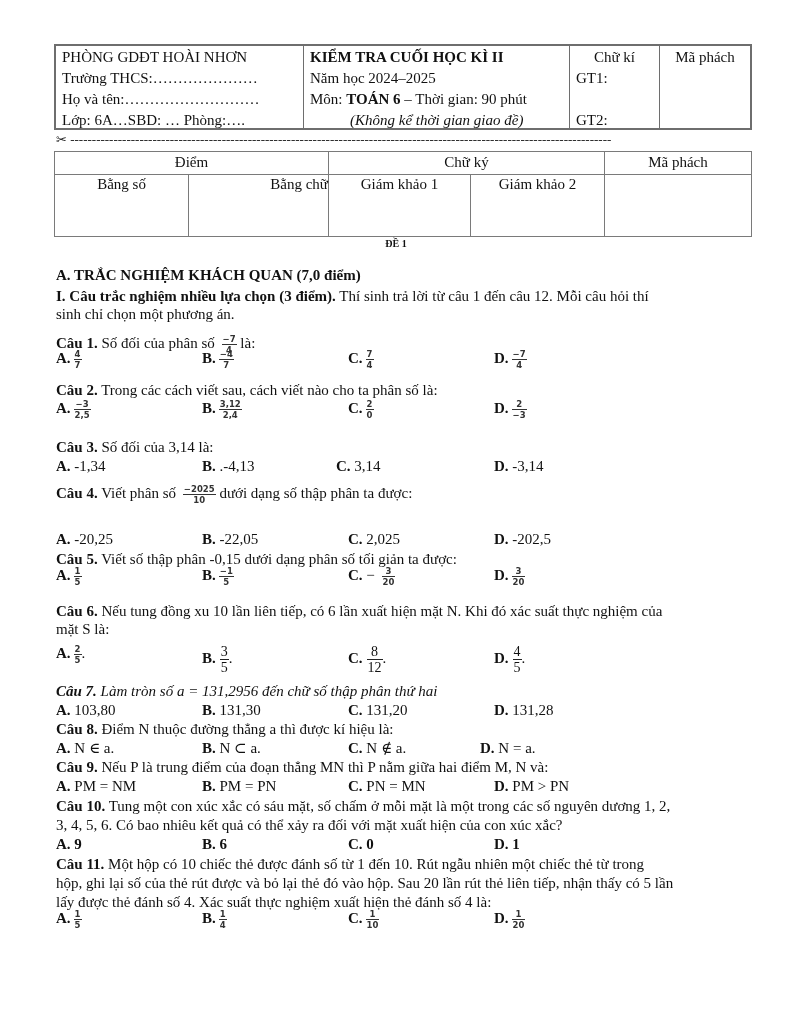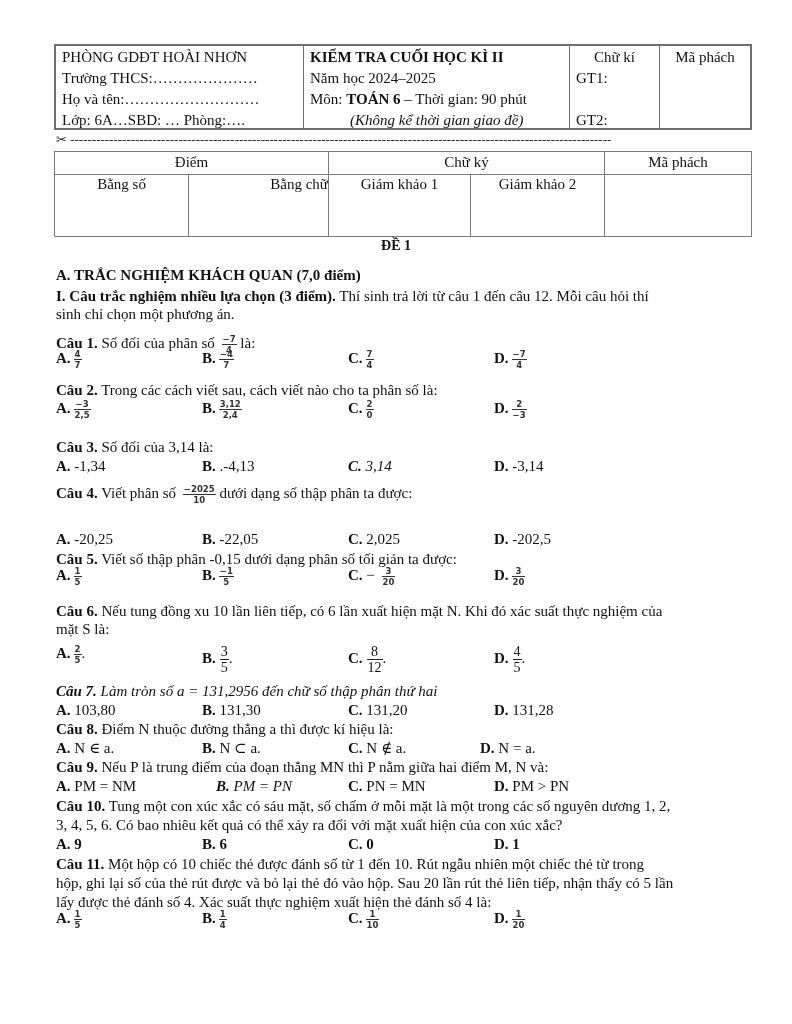--- a/index.html
+++ b/index.html
@@ -13,21 +13,21 @@
   .b { font-weight:bold; }
   .i { font-style:italic; }
   .center { text-align:center; }
   
   .cut { position:absolute; left:56px; top:133px; width:650px; height:14px; font-size:13px; line-height:14px; white-space:nowrap; overflow:hidden; color:#222; }
   .dash { letter-spacing:0; }
   
   .grade { position:absolute; left:54px; top:151px; width:698px; height:86px; border:1px solid #7a7a7a; box-sizing:border-box; }
   .gcell { position:absolute; box-sizing:border-box; border-right:1px solid #7a7a7a; text-align:center; font-size:15px; line-height:20px; }
   .hline { position:absolute; height:1px; background:#7a7a7a; }
-  .de { position:absolute; left:0; width:792px; top:238px; text-align:center; font-size:14px; font-weight:bold; }
+  .de { position:absolute; left:0; width:792px; top:238px; text-align:center; font-size:10px; font-weight:bold; }
   
   .t { position:absolute; left:56px; white-space:nowrap; font-size:15px; line-height:18px; }
   .opt { position:absolute; white-space:nowrap; font-size:15px; line-height:18px; }
   .optL { font-weight:bold; }
   .frac { display:inline-block; vertical-align:middle; text-align:center; font-family:"DejaVu Sans", sans-serif; font-weight:bold; font-size:8.5px; line-height:10px; margin-left:3px; color:#333; }
   .frac .num { display:block; padding:0 1px; border-bottom:1px solid #333; }
   .frac .den { display:block; padding:0 1px; }
   .fracS { display:inline-block; vertical-align:middle; text-align:center; font-family:"Liberation Serif", serif; font-size:14px; line-height:15px; margin-left:4px; }
   .fracS .num { display:block; padding:0 1px; border-bottom:1px solid #222; }
   .fracS .den { display:block; padding:0 1px; }
@@ -126,21 +126,21 @@
 <div class="opt" style="left: 56px; top: 355px; margin-top: -6px;"><span class="optL">A.</span><span class="frac"><span class="num">4</span><span class="den">7</span></span></div>
 <div class="opt" style="left: 202px; top: 355px; margin-top: -6px;"><span class="optL">B.</span><span class="frac"><span class="num">−4</span><span class="den">7</span></span></div>
 <div class="opt" style="left: 348px; top: 355px; margin-top: -6px;"><span class="optL">C.</span><span class="frac"><span class="num">7</span><span class="den">4</span></span></div>
 <div class="opt" style="left: 494px; top: 355px; margin-top: -6px;"><span class="optL">D.</span><span class="frac"><span class="num">−7</span><span class="den">4</span></span></div>
 <div class="opt" style="left: 56px; top: 405px; margin-top: -6px;"><span class="optL">A.</span><span class="frac"><span class="num">−3</span><span class="den">2,5</span></span></div>
 <div class="opt" style="left: 202px; top: 405px; margin-top: -6px;"><span class="optL">B.</span><span class="frac"><span class="num">3,12</span><span class="den">2,4</span></span></div>
 <div class="opt" style="left: 348px; top: 405px; margin-top: -6px;"><span class="optL">C.</span><span class="frac"><span class="num">2</span><span class="den">0</span></span></div>
 <div class="opt" style="left: 494px; top: 405px; margin-top: -6px;"><span class="optL">D.</span><span class="frac"><span class="num">2</span><span class="den">−3</span></span></div>
 <div class="opt" style="left: 56px; top: 457px;"><span class="optL">A.</span><span> -1,34</span></div>
 <div class="opt" style="left: 202px; top: 457px;"><span class="optL">B.</span><span> .-4,13</span></div>
-<div class="opt" style="left: 348px; top: 457px; font-style: italic;"><span class="optL">C.</span><span> 3,14</span></div>
+<div class="opt" style="left: 336px; top: 457px;"><span class="optL">C.</span><span> 3,14</span></div>
 <div class="opt" style="left: 494px; top: 457px;"><span class="optL">D.</span><span> -3,14</span></div>
 <div class="opt" style="left: 56px; top: 530px;"><span class="optL">A.</span><span> -20,25</span></div>
 <div class="opt" style="left: 202px; top: 530px;"><span class="optL">B.</span><span> -22,05</span></div>
 <div class="opt" style="left: 348px; top: 530px;"><span class="optL">C.</span><span> 2,025</span></div>
 <div class="opt" style="left: 494px; top: 530px;"><span class="optL">D.</span><span> -202,5</span></div>
 <div class="opt" style="left: 56px; top: 572px; margin-top: -6px;"><span class="optL">A.</span><span class="frac"><span class="num">1</span><span class="den">5</span></span></div>
 <div class="opt" style="left: 202px; top: 572px; margin-top: -6px;"><span class="optL">B.</span><span class="frac"><span class="num">−1</span><span class="den">5</span></span></div>
 <div class="opt" style="left: 348px; top: 572px; margin-top: -6px;"><span class="optL">C.</span><span> − </span><span class="frac"><span class="num">3</span><span class="den">20</span></span></div>
 <div class="opt" style="left: 494px; top: 572px; margin-top: -6px;"><span class="optL">D.</span><span class="frac"><span class="num">3</span><span class="den">20</span></span></div>
 <div class="opt" style="left: 56px; top: 650px; margin-top: -6px;"><span class="optL">A.</span><span class="frac"><span class="num">2</span><span class="den">5</span></span><span>.</span></div>
@@ -149,21 +149,21 @@
 <div class="opt" style="left: 494px; top: 650px; margin-top: -6px;"><span class="optL">D.</span><span class="fracS"><span class="num">4</span><span class="den">5</span></span><span>.</span></div>
 <div class="opt" style="left: 56px; top: 701px;"><span class="optL">A.</span><span> 103,80</span></div>
 <div class="opt" style="left: 202px; top: 701px;"><span class="optL">B.</span><span> 131,30</span></div>
 <div class="opt" style="left: 348px; top: 701px;"><span class="optL">C.</span><span> 131,20</span></div>
 <div class="opt" style="left: 494px; top: 701px;"><span class="optL">D.</span><span> 131,28</span></div>
 <div class="opt" style="left: 56px; top: 739px;"><span class="optL">A.</span><span> N ∈ a.</span></div>
 <div class="opt" style="left: 202px; top: 739px;"><span class="optL">B.</span><span> N ⊂  a.</span></div>
 <div class="opt" style="left: 348px; top: 739px;"><span class="optL">C.</span><span> N ∉ a.</span></div>
 <div class="opt" style="left: 480px; top: 739px;"><span class="optL">D.</span><span> N  =  a.</span></div>
 <div class="opt" style="left: 56px; top: 777px;"><span class="optL">A.</span><span> PM = NM</span></div>
-<div class="opt" style="left: 216px; top: 777px; font-style: italic;"><span class="optL">B.</span><span> PM = PN</span></div>
+<div class="opt" style="left: 202px; top: 777px;"><span class="optL">B.</span><span> PM = PN</span></div>
 <div class="opt" style="left: 348px; top: 777px;"><span class="optL">C.</span><span> PN = MN</span></div>
 <div class="opt" style="left: 494px; top: 777px;"><span class="optL">D.</span><span> PM &gt; PN</span></div>
 <div class="opt" style="left: 56px; top: 835px;"><span class="optL" style="font-weight: bold;">A. 9</span></div>
 <div class="opt" style="left: 202px; top: 835px;"><span class="optL" style="font-weight: bold;">B. 6</span></div>
 <div class="opt" style="left: 348px; top: 835px;"><span class="optL" style="font-weight: bold;">C. 0</span></div>
 <div class="opt" style="left: 494px; top: 835px;"><span class="optL" style="font-weight: bold;">D.  1</span></div>
 <div class="opt" style="left: 56px; top: 915px; margin-top: -6px;"><span class="optL">A.</span><span class="frac"><span class="num">1</span><span class="den">5</span></span></div>
 <div class="opt" style="left: 202px; top: 915px; margin-top: -6px;"><span class="optL">B.</span><span class="frac"><span class="num">1</span><span class="den">4</span></span></div>
 <div class="opt" style="left: 348px; top: 915px; margin-top: -6px;"><span class="optL">C.</span><span class="frac"><span class="num">1</span><span class="den">10</span></span></div>
 <div class="opt" style="left: 494px; top: 915px; margin-top: -6px;"><span class="optL">D.</span><span class="frac"><span class="num">1</span><span class="den">20</span></span></div>

